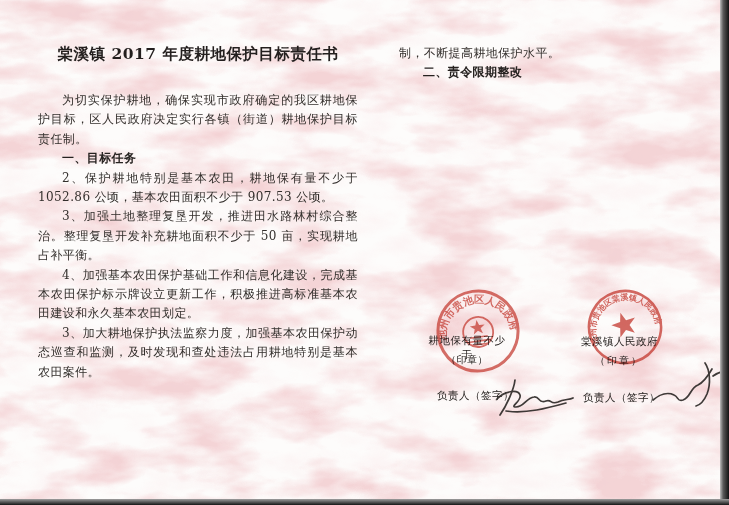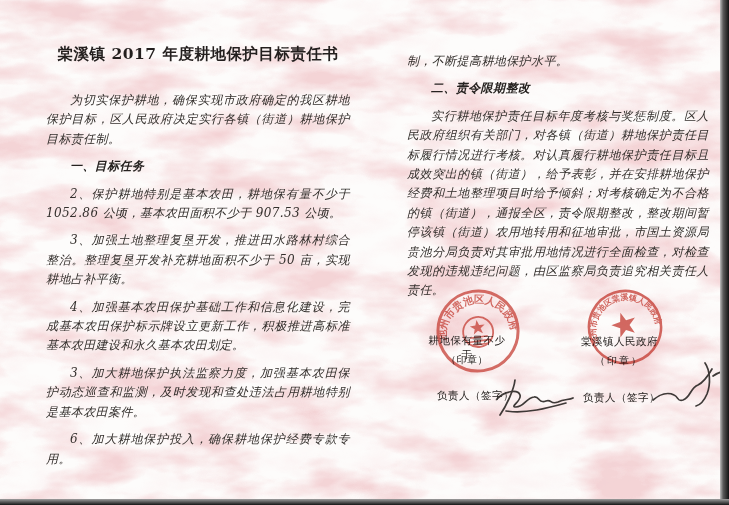--- a/index.html
+++ b/index.html
@@ -13,22 +13,22 @@
   .texture{z-index:0;pointer-events:none;}
   .content{z-index:1;}
   .col{position:absolute;}
   .col-left{left:38px;top:44px;width:320px;}
   .col-right{left:399px;top:44px;width:318px;}
   .doc-title{
     margin:0 0 26px 0;text-align:center;
     font-size:15.5px;font-weight:bold;letter-spacing:0.5px;color:#231f1e;
   }
   .para{
-    margin:8px;font-size:12px;line-height:19.4px;letter-spacing:0.4px;
-    text-align:justify;color:#332f2c;font-style:italic;
+    margin:0;font-size:12px;line-height:19.4px;letter-spacing:0.4px;
+    text-align:justify;color:#332f2c;
   }
   .para.indent{text-indent:2em;}
   .para.flush{text-indent:0;}
   .para.heading{text-indent:2em;font-weight:bold;color:#262220;}
   .seal{position:absolute;z-index:3;mix-blend-mode:multiply;opacity:.88;}
   .seal-left{left:433px;top:286px;width:90px;height:90px;}
   .seal-right{left:586px;top:288px;width:78px;height:78px;}
   .seal-label{
     position:absolute;z-index:2;text-align:center;
     font-size:10.5px;color:#1f1b19;letter-spacing:0.5px;
@@ -75,29 +75,27 @@
 
     <div class="col col-left">
       <h1 class="doc-title">棠溪镇 2017 年度耕地保护目标责任书</h1>
       <div>
           <p class="para indent">为切实保护耕地，确保实现市政府确定的我区耕地保护目标，区人民政府决定实行各镇（街道）耕地保护目标责任制。</p>
           <p class="para heading">一、目标任务</p>
           <p class="para indent">2、保护耕地特别是基本农田，耕地保有量不少于 1052.86 公顷，基本农田面积不少于 907.53 公顷。</p>
           <p class="para indent">3、加强土地整理复垦开发，推进田水路林村综合整治。整理复垦开发补充耕地面积不少于 50 亩，实现耕地占补平衡。</p>
           <p class="para indent">4、加强基本农田保护基础工作和信息化建设，完成基本农田保护标示牌设立更新工作，积极推进高标准基本农田建设和永久基本农田划定。</p>
           <p class="para indent">3、加大耕地保护执法监察力度，加强基本农田保护动态巡查和监测，及时发现和查处违法占用耕地特别是基本农田案件。</p>
-          <p class="para indent">6、加大耕地保护投入，确保耕地保护经费专款专用。</p>
         </div>
     </div>
 
     <div class="col col-right">
       <div>
           <p class="para flush">制，不断提高耕地保护水平。</p>
           <p class="para heading">二、责令限期整改</p>
-          <p class="para indent">实行耕地保护责任目标年度考核与奖惩制度。区人民政府组织有关部门，对各镇（街道）耕地保护责任目标履行情况进行考核。对认真履行耕地保护责任目标且成效突出的镇（街道），给予表彰，并在安排耕地保护经费和土地整理项目时给予倾斜；对考核确定为不合格的镇（街道），通报全区，责令限期整改，整改期间暂停该镇（街道）农用地转用和征地审批，市国土资源局贵池分局负责对其审批用地情况进行全面检查，对检查发现的违规违纪问题，由区监察局负责追究相关责任人责任。</p>
         </div>
     </div>
 
     <div class="seal-label lbl-left-name">耕地保有量不少于</div>
     <div class="seal-label lbl-left-sub">（印章）</div>
     <div class="seal-label lbl-right-name">棠溪镇人民政府</div>
     <div class="seal-label lbl-right-sub">（印章）</div>
 
     <svg class="seal seal-left" viewBox="0 0 90 90" aria-hidden="true">
       <g transform="rotate(-8 45 45)" stroke="#c2362c" fill="none" opacity="0.82">

